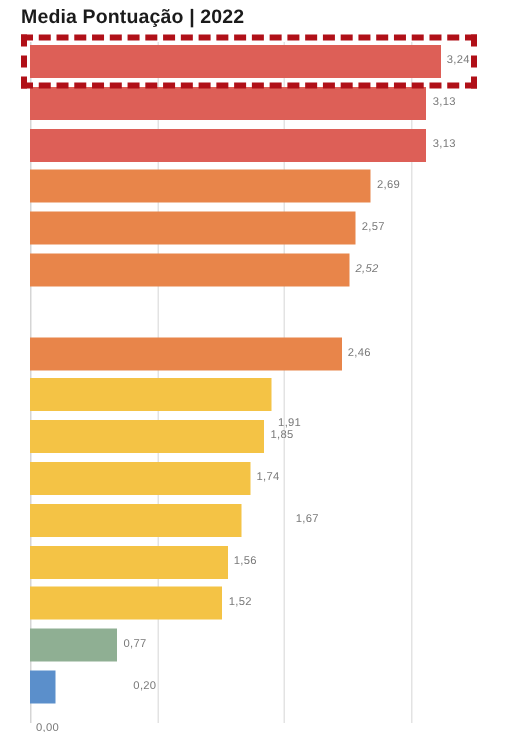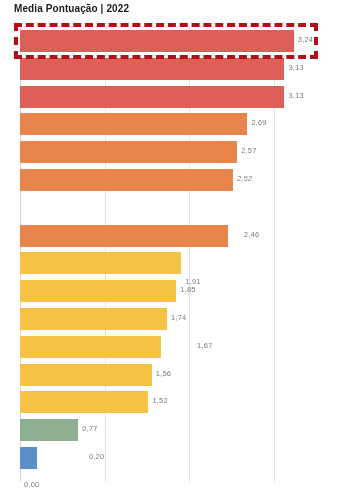--- a/index.html
+++ b/index.html
@@ -17,21 +17,21 @@
   .viz {
     position: relative;
     width: 346px;
     height: 488px;
     background: #ffffff;
   }
   .chart-title {
     position: absolute;
     left: 14px;
     top: 3px;
-    font-size: 10px;
+    font-size: 13px;
     font-weight: bold;
     color: #1b1b1b;
     letter-spacing: 0.1px;
     white-space: nowrap;
   }
   .plot {
     position: absolute;
     left: 0;
     top: 28px;
     width: 346px;
@@ -123,21 +123,21 @@
         <div class="bar-row" style="top: 113.2px; text-align: right;">
           <div class="bar" style="width: 217.165px; background: rgb(232, 133, 74);"></div>
           <div class="bar-label" style="left: 241.165px;">2,57</div>
         </div>
         <div class="bar-row" style="top: 141px;">
           <div class="bar" style="width: 212.94px; background: rgb(232, 133, 74);"></div>
           <div class="bar-label" style="left: 236.94px; font-style: italic;">2,52</div>
         </div>
         <div class="bar-row" style="top: 196.6px;">
           <div class="bar" style="width: 207.87px; background: rgb(232, 133, 74);"></div>
-          <div class="bar-label" style="left: 231.87px; margin-left: 12px;">2,46</div>
+          <div class="bar-label" style="left: 231.87px;">2,46</div>
         </div>
         <div class="bar-row" style="top: 224.4px;">
           <div class="bar" style="width: 161.395px; background: rgb(244, 195, 69);"></div>
           <div class="bar-label" style="left: 185.395px; margin-top: 20px;">1,91</div>
         </div>
         <div class="bar-row" style="top: 252.2px;">
           <div class="bar" style="width: 156.325px; background: rgb(244, 195, 69);"></div>
           <div class="bar-label" style="left: 180.325px;">1,85</div>
         </div>
         <div class="bar-row" style="top: 280px;">

